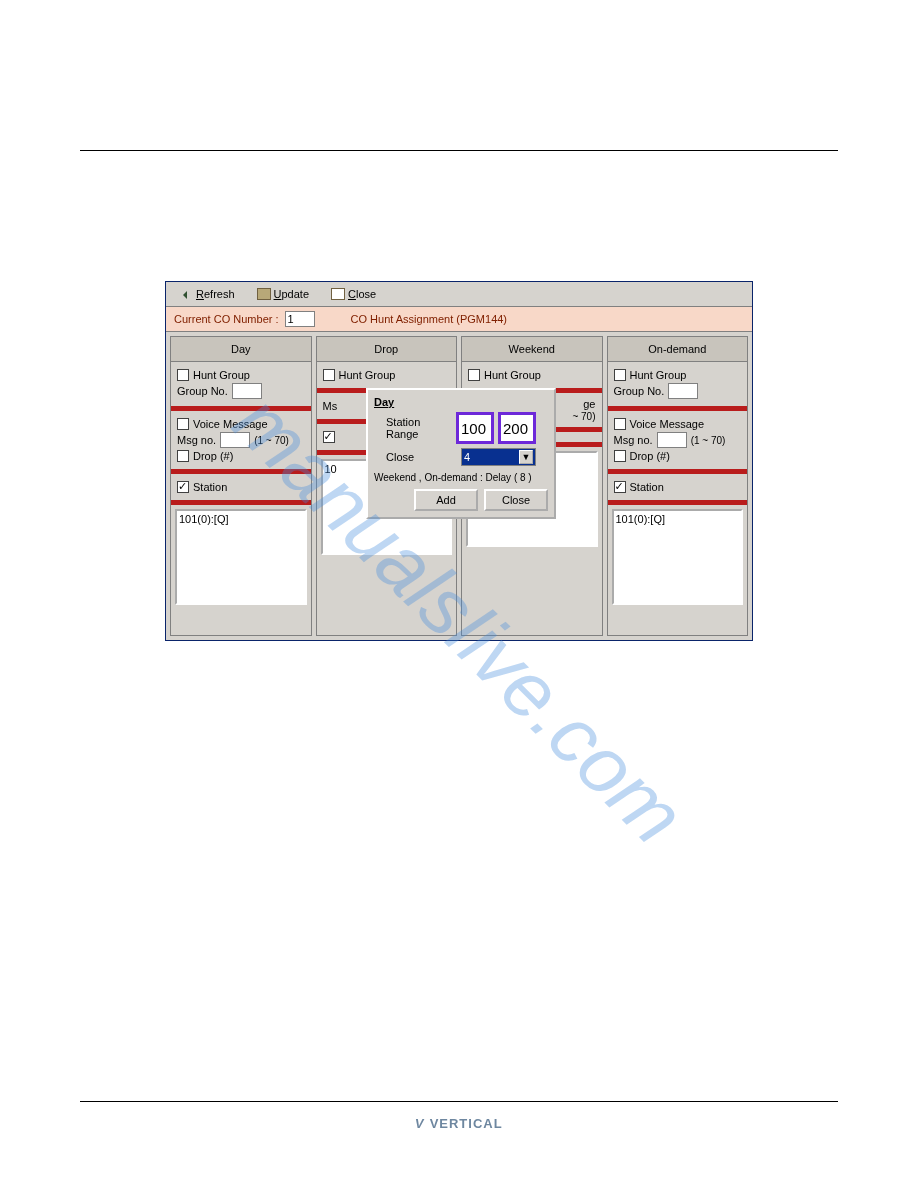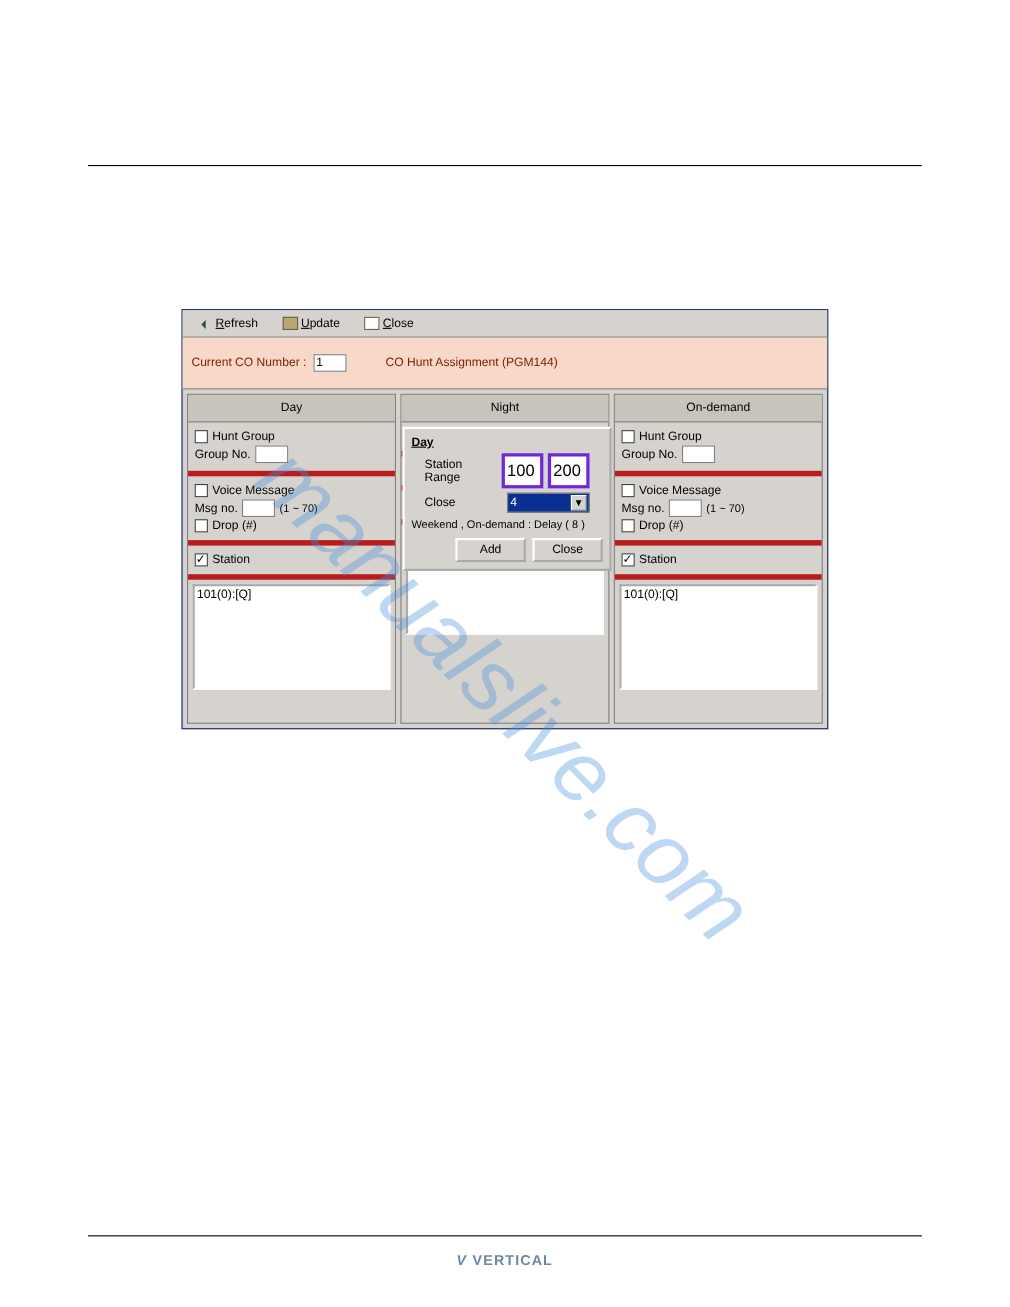--- a/index.html
+++ b/index.html
@@ -73,21 +73,21 @@
     border: 1px solid transparent;
   }
   .toolbar .tb .icn { width: 14px; height: 12px; background: #b8a878; border: 1px solid #706040; }
   .toolbar .tb .icn.arrow { background: none; border: none; position: relative; }
   .toolbar .tb .icn.arrow::before { content:""; position:absolute; left:0; top:3px; border: 4px solid transparent; border-right-color:#305030; }
   .toolbar .tb .icn.close { background:#fff; }
   .toolbar .under { text-decoration: underline; }
 
   .co-row {
     background: #f8d8c8;
-    padding: 15px 8px;
+    padding: 4px 8px;
     border-bottom: 1px solid #808080;
     display: flex; align-items: center; gap: 6px;
     color: #802000;
   }
   .co-row input {
     width: 30px; height: 16px; font-size: 11px;
     border: 1px solid #808080; background:#fff; padding: 0 2px;
   }
   .co-row .pgm { margin-left: 30px; color:#802000; }
 
@@ -214,40 +214,55 @@
         <div class="panel">
           <label>
               <span class="chk checked"></span>
               <span>Station</span>
             </label>
         </div>
         <div class="list">101(0):[Q]</div>
       </div>
 
       <div class="col">
-        <div class="col-header">Night</div>
+        <div class="col-header">Drop</div>
         <div class="panel">
           <label>
               <span class="chk"></span>
               <span>Hunt Group</span>
             </label>
         </div>
         <div class="panel">
           <label>
               <span>Ms</span>
             </label>
         </div>
         <div class="panel">
           <label>
               <span class="chk checked"></span>
             </label>
         </div>
         <div class="list">10</div>
       </div>
 
+      <div class="col">
+        <div class="col-header">Weekend</div>
+        <div class="panel">
+          <label>
+              <span class="chk"></span>
+              <span>Hunt Group</span>
+            </label>
+        </div>
+        <div class="panel" style="text-align:right;">
+          <span>ge</span><br>
+          <span class="hint">~ 70)</span>
+        </div>
+        <div class="panel"></div>
+        <div class="list"></div>
+      </div>
 
       <div class="col">
         <div class="col-header">On-demand</div>
         <div class="panel">
           <label>
               <span class="chk"></span>
               <span>Hunt Group</span>
             </label>
           <label>
               <span>Group No.</span> 

